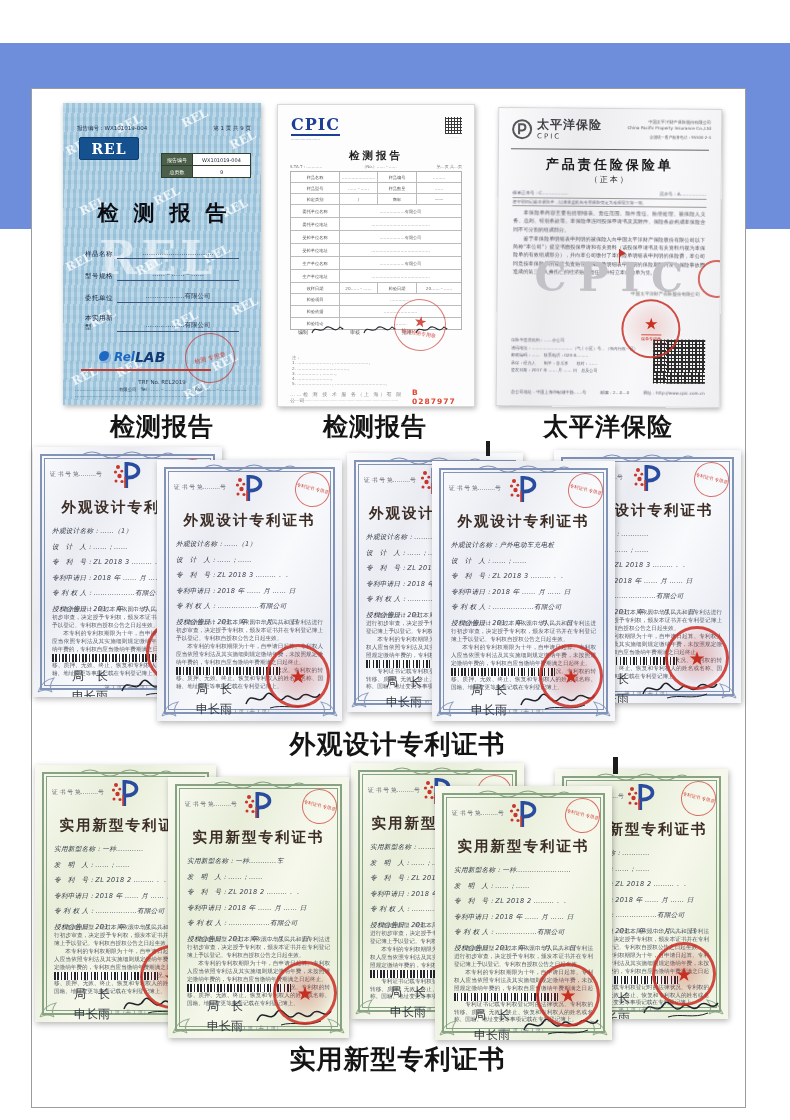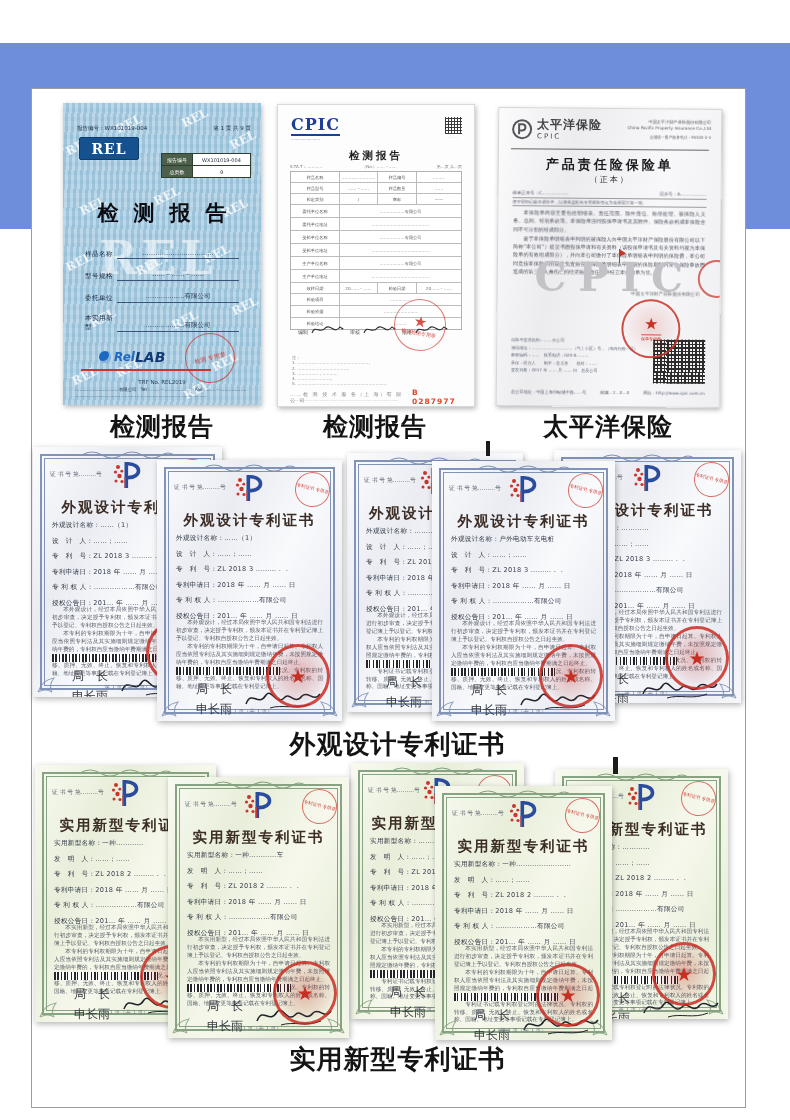--- a/index.html
+++ b/index.html
@@ -139,21 +139,21 @@
   .pc-frame:after{content:"";position:absolute;inset:2px;border:1px solid #8193b6;}
   .v-utility .pc-frame,.v-utility .pc-frame:after{border-color:#87a381;}
   .pc-flour{position:absolute;left:50%;transform:translateX(-50%);top:3px;}
   .pc-certno{position:absolute;left:17px;top:23px;font-size:5.8px;color:#5d6370;filter:blur(.25px);}
   .pc-logo{position:absolute;left:50%;transform:translateX(-50%);top:13px;}
   .pc-title{position:absolute;left:0;top:51px;width:100%;text-align:center;font-size:14.5px;font-weight:700;
     color:#3c2e26;letter-spacing:2px;font-family:"DejaVu Serif",serif;}
   .pc-topstamp{position:absolute;right:12px;top:12px;width:33px;height:33px;border-radius:50%;
     border:1.6px solid rgba(205,55,45,.78);color:#cd372d;display:flex;align-items:center;justify-content:center;
     text-align:center;font-size:4.5px;line-height:1.4;transform:rotate(14deg);opacity:.9;}
-  .pc-fields{position:absolute;left:19px;right:19px;top:74px;}
+  .pc-fields{position:absolute;left:19px;right:19px;top:80px;font-style:italic;}
   .pc-frow{font-size:6.6px;color:#3a4150;margin-bottom:6.5px;letter-spacing:.3px;filter:blur(.25px);white-space:nowrap;overflow:hidden;}
   .pc-frow b{font-weight:400;color:#2e3542;}
   .pc-para{position:absolute;left:19px;right:19px;top:159px;font-size:5.6px;color:#555b66;line-height:1.42;
     text-align:justify;filter:blur(.3px);}
   .pc-para p{margin:0;text-indent:2em;}
   .pc-barcode{position:absolute;left:19px;top:207px;width:104px;height:8px;
     background:repeating-linear-gradient(90deg,#23252a 0 2px,#fff 2px 3px,#23252a 3px 4.5px,#fff 4.5px 7px,#23252a 7px 7.8px,#fff 7.8px 10px);}
   .pc-sign{position:absolute;left:19px;top:219px;display:flex;align-items:center;}
   .pc-post{font-size:12px;color:#33383f;line-height:1.7;margin-right:10px;margin-left:20px;}
   .pc-seal{position:absolute;right:12px;bottom:13px;width:58px;height:58px;border-radius:50%;

